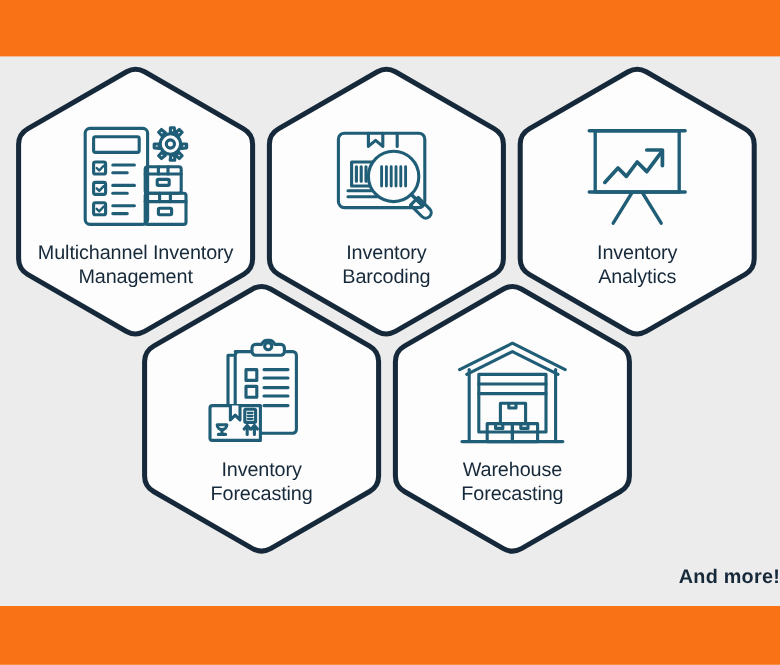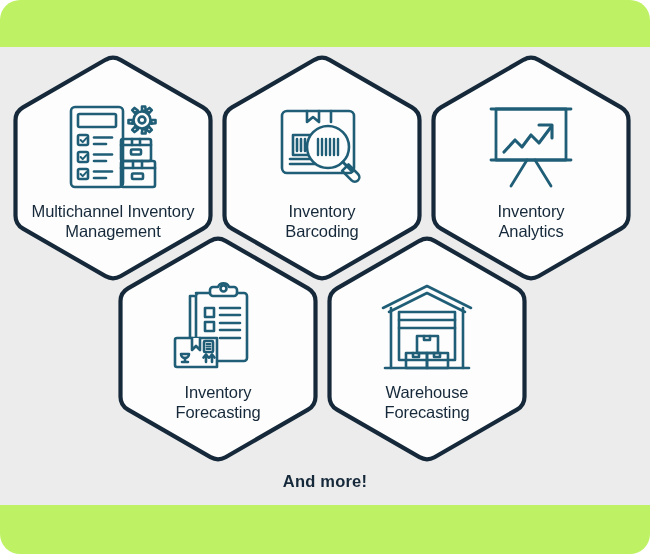--- a/index.html
+++ b/index.html
@@ -11,22 +11,21 @@
     width: 650px;
     height: 554px;
     overflow: hidden;
     font-family: "Liberation Sans", sans-serif;
   }
 
   #infographic {
     position: relative;
     width: 650px;
     height: 554px;
-    background: #bef264;
-    border-radius: 20px;
+    background: #f97316;
   }
 
   #gray-band {
     position: absolute;
     left: 0;
     top: 47px;
     width: 650px;
     height: 458px;
     background: #ececec;
   }
@@ -92,21 +91,21 @@
   #hex-barcoding    { left: 222px; top: 57px; }
   #hex-analytics    { left: 431px; top: 57px; }
   #hex-forecasting  { left: 118px; top: 238px; }
   #hex-dropshipping { left: 327px; top: 238px; }
 
   #and-more {
     position: absolute;
     left: 0;
     top: 472px;
     width: 650px;
-    text-align: center;
+    text-align: right;
     color: #16293a;
     font-family: "Liberation Sans", sans-serif;
     font-size: 16.5px;
     font-weight: bold;
     letter-spacing: 0.2px;
   }
 </style>
 </head>
 <body>
 

